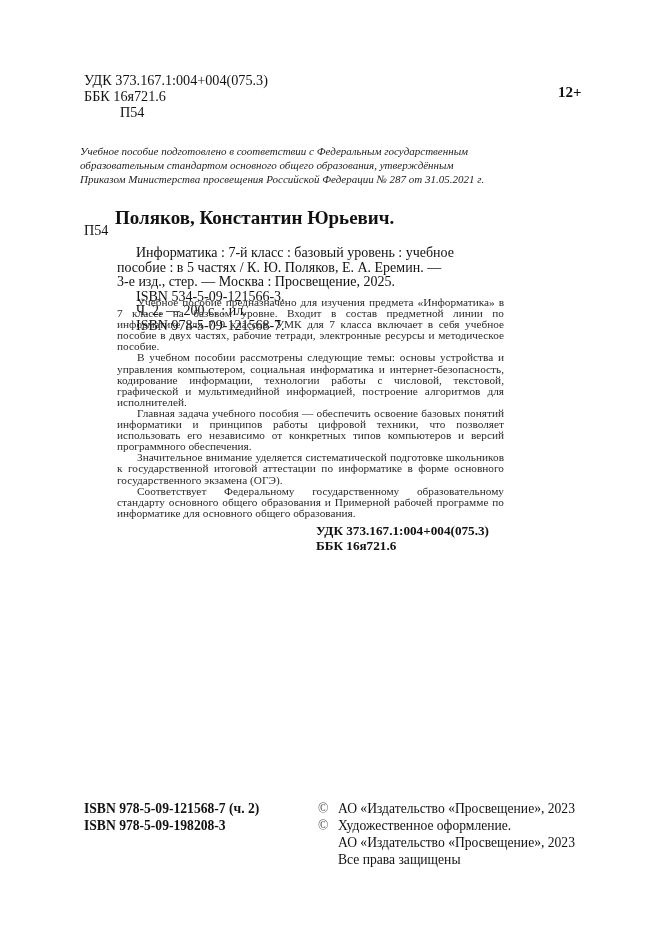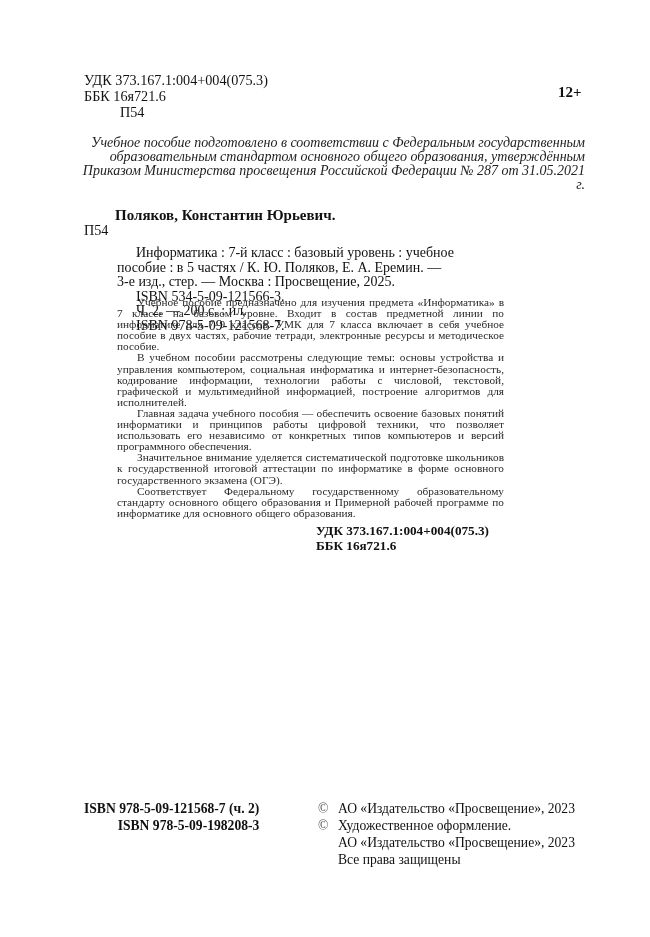--- a/index.html
+++ b/index.html
@@ -4,30 +4,30 @@
 <style>
   html, body { margin:0; padding:0; }
   body {
     width:650px; height:937px; background:#ffffff; position:relative; overflow:hidden;
     font-family: "DejaVu Serif", "Liberation Serif", serif; color:#1a1a1a;
   }
   .abs { position:absolute; }
   .hdr { left:84px; top:72px; font-family:"Liberation Serif", serif; font-size:14.2px; line-height:16px; color:#111; }
   .hdr .l3 { padding-left:36px; }
   .age { left:558px; top:84px; font-family:"Liberation Serif", serif; font-size:15px; font-weight:bold; color:#111; }
-  .note { left:80px; top:136px; width:505px; text-align:right; font-family:"Liberation Serif", serif; font-style:italic; font-size:14px; line-height:14px; color:#222; }
-  .author { left:115px; top:207px; font-family:"Liberation Serif", serif; font-weight:bold; font-size:15px; color:#111; }
+  .note { left:80px; top:144px; width:505px; text-align:left; font-family:"Liberation Serif", serif; font-style:italic; font-size:11px; line-height:14px; color:#222; }
+  .author { left:115px; top:207px; font-family:"Liberation Serif", serif; font-weight:bold; font-size:19px; color:#111; }
   .code { left:84px; top:222px; font-family:"Liberation Serif", serif; font-size:14.2px; color:#111; }
   .biblio { left:117px; top:222px; width:400px; font-family:"Liberation Serif", serif; font-size:14px; line-height:14.6px; color:#111;margin-top:24px; }
   .biblio .ind { padding-left:19px; }
   .biblio .first { text-indent:19px; }
   .annot { left:117px; top:297px; width:387px; font-family:"Liberation Serif", serif; font-size:11.3px; line-height:11.1px; color:#2a2a2a; text-align:justify; }
   .annot p { margin:0; text-indent:20px; }
   .cls { left:316px; top:523px; font-family:"Liberation Serif", serif; font-weight:bold; font-size:13.2px; line-height:15px; color:#111; }
-  .isbn { left:84px; top:800px; font-family:"Liberation Serif", serif; font-weight:bold; font-size:13.6px; line-height:17px; color:#111;text-align:right; }
+  .isbn { left:84px; top:800px; font-family:"Liberation Serif", serif; font-weight:bold; font-size:13.6px; line-height:17px; color:#111; }
   .copy { left:318px; top:800px; font-family:"Liberation Serif", serif; font-size:13.6px; line-height:17px; color:#111; }
   .copy .row { display:flex; }
   .copy .sym { width:20px; color:#555; }
 </style>
 </head>
 <body>
 
 <div class="abs hdr">
   <div>УДК 373.167.1:004+004(075.3)</div>
   <div>ББК 16я721.6</div>

